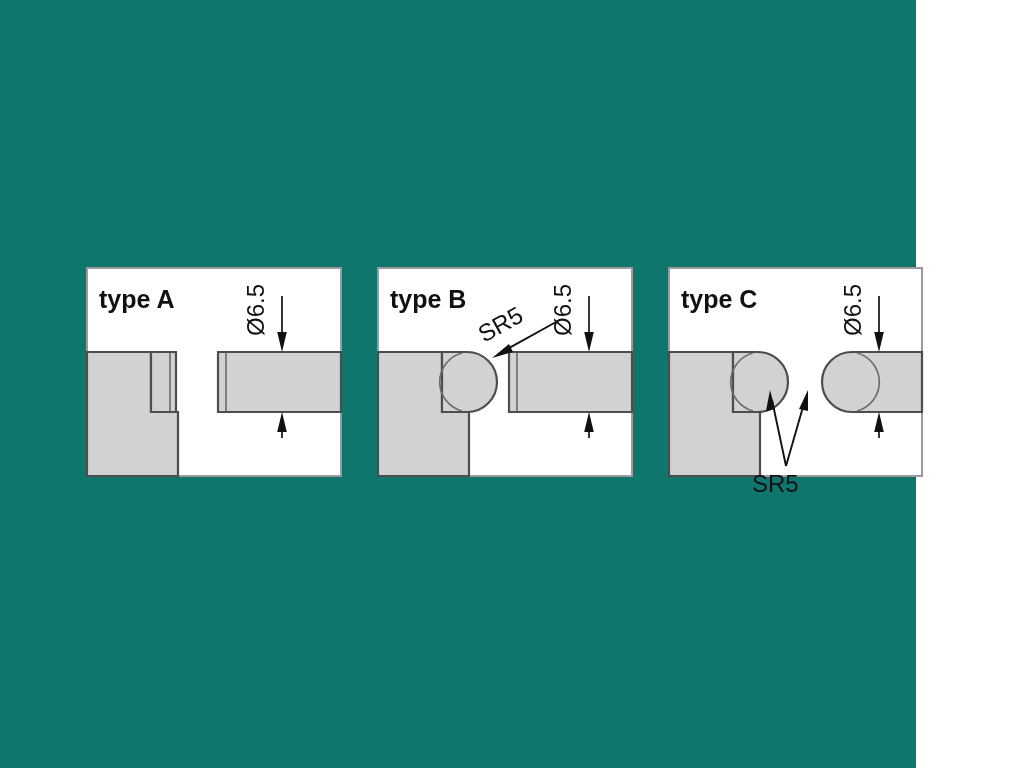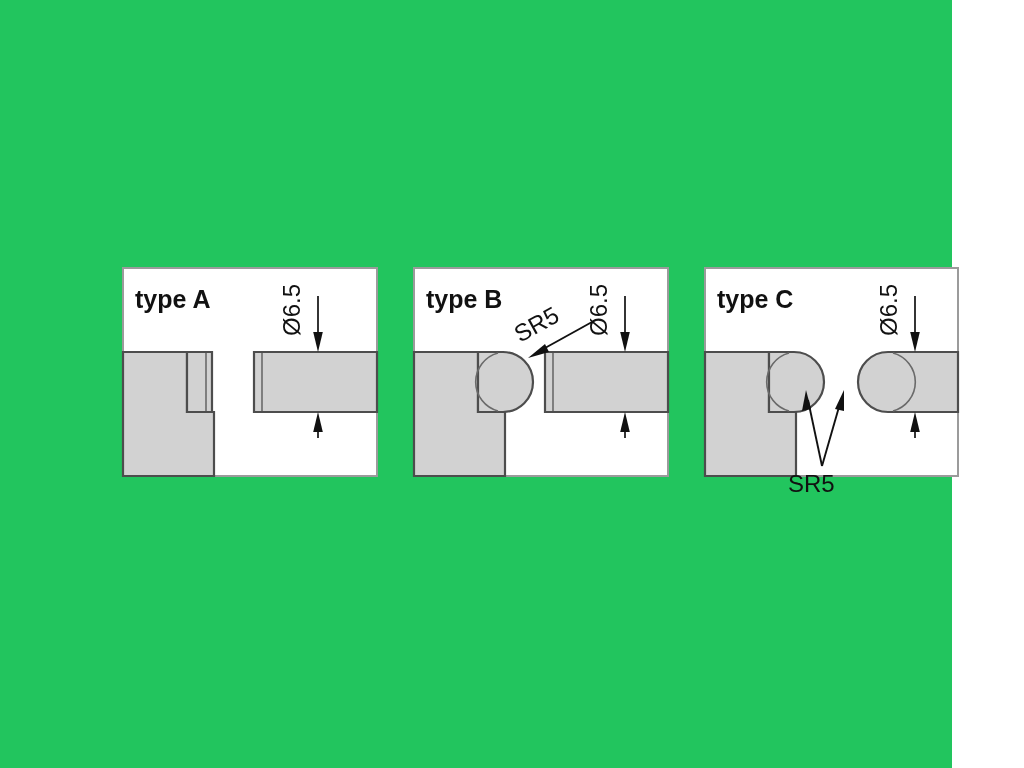--- a/index.html
+++ b/index.html
@@ -10,22 +10,21 @@
   body {
     width: 1024px;
     height: 768px;
     font-family: "Liberation Sans", sans-serif;
     overflow: hidden;
   }
   #stage {
     position: relative;
     width: 916px;
     height: 768px;
-    background: #22c55e;
-    padding-left: 36px;
+    background: #0f766e;
   }
   svg.diagram {
     display: block;
     width: 1024px;
     height: 768px;
   }
   .panel-frame {
     fill: #ffffff;
     stroke: #9b9b9b;
     stroke-width: 2;

